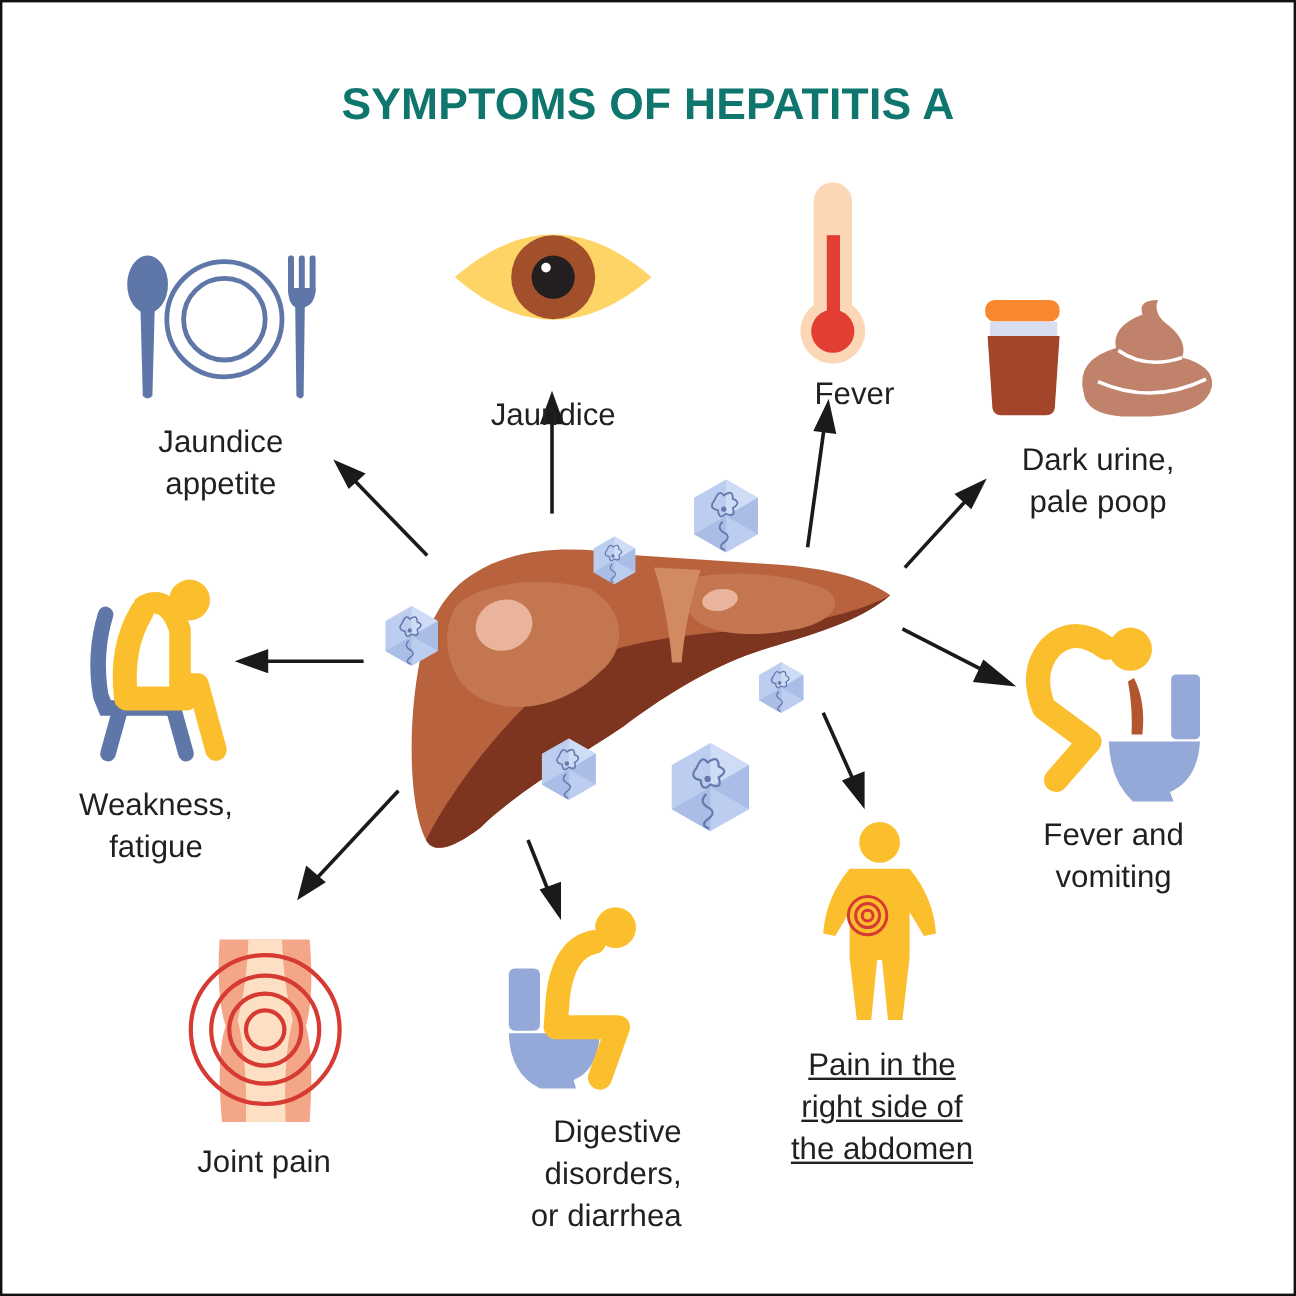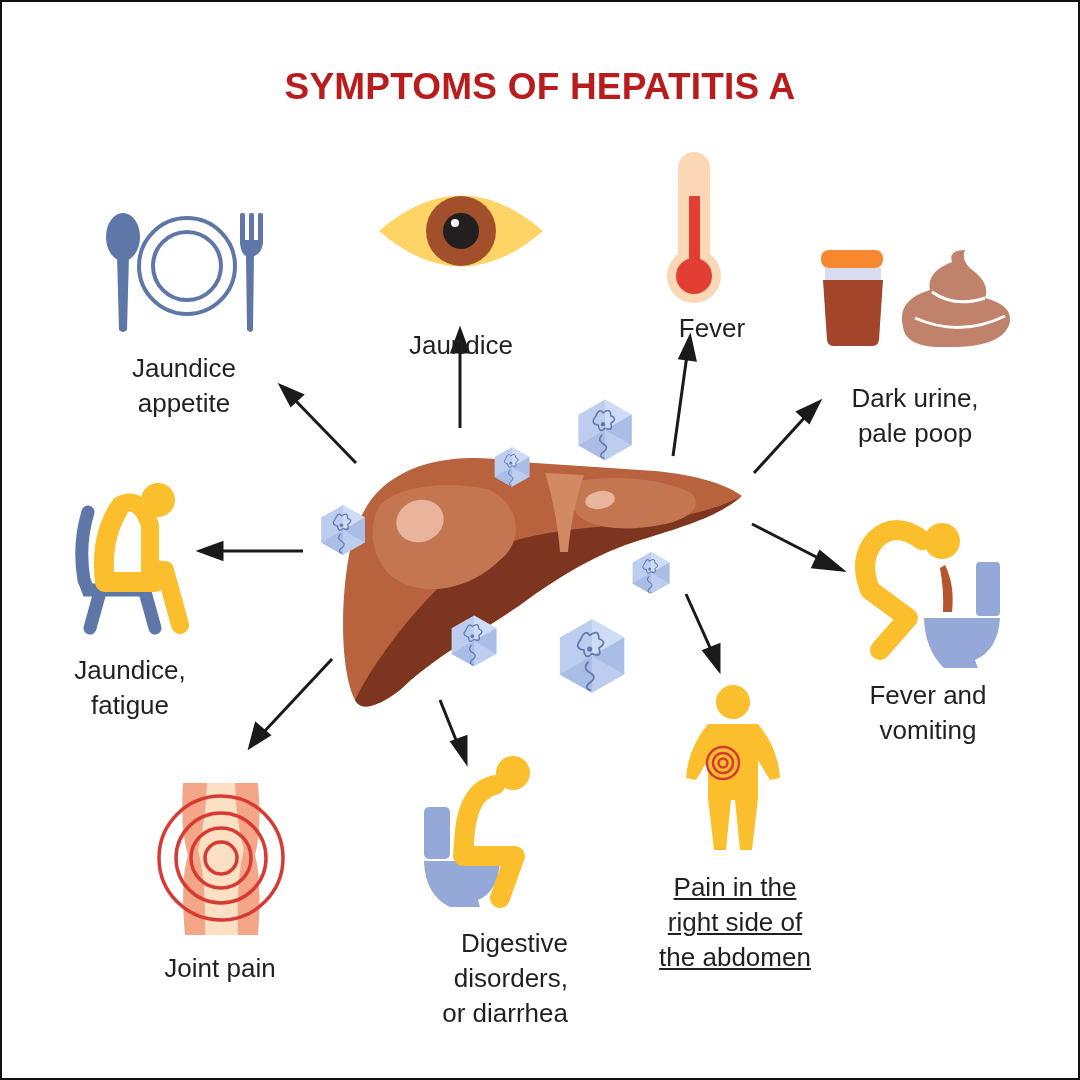--- a/index.html
+++ b/index.html
@@ -1,18 +1,18 @@
 <!DOCTYPE html>
 <html><head>
 <meta charset="utf-8">
 <style>
   html, body { margin:0; padding:0; background:#ffffff; }
   body { width:1080px; height:1080px; position:relative; overflow:hidden; font-family:"Liberation Sans", "DejaVu Sans", sans-serif; }
   .frame { position:absolute; left:0; top:0; width:1076px; height:1076px; border:2px solid #111; background:#fff; }
-  .title { position:absolute; left:0; top:66px; width:1080px; text-align:center; font-size:37px; font-weight:bold; color:#b91c1c; letter-spacing:0.2px; }
+  .title { position:absolute; left:0; top:66px; width:1080px; text-align:center; font-size:37px; font-weight:bold; color:#0f766e; letter-spacing:0.2px; }
   .label { position:absolute; text-align:center; font-size:26px; line-height:35px; color:#231f20; white-space:pre-line; }
   svg.art { position:absolute; left:0; top:0; }
 </style>
 </head>
 <body>
 
 <div class="frame"></div>
 
 <div class="title">SYMPTOMS OF HEPATITIS A</div>
 
@@ -157,23 +157,23 @@
       <circle cx="723" cy="763" r="10"></circle>
       <circle cx="723" cy="763" r="4.5"></circle>
     </g>
   </g>
 </svg>
 
 <div class="label" style="left:94px; top:351px; width:180px;">Jaundice
 appetite</div>
 <div class="label" style="left:380px; top:284px; width:162px;margin-top:44px;">Jaundice</div>
 <div class="label" style="left:648px; top:311px; width:128px;">Fever</div>
-<div class="label" style="left:825px; top:366px; width:180px;margin-top:15px;">Dark urine,
+<div class="label" style="left:825px; top:366px; width:180px;">Dark urine,
 pale poop</div>
-<div class="label" style="left:40px; top:653px; width:180px;">Jaundice,
+<div class="label" style="left:40px; top:653px; width:180px;">Weakness,
 fatigue</div>
 <div class="label" style="left:838px; top:678px; width:180px;">Fever and
 vomiting</div>
 <div class="label" style="left:130px; top:951px; width:180px;text-align:center;">Joint pain</div>
 <div class="label" style="left:388px; top:926px; width:180px;text-align:right;">Digestive
 disorders,
 or diarrhea</div>
 <div class="label" style="left:640px; top:870px; width:190px;text-decoration:underline;">Pain in the
 right side of
 the abdomen</div>

